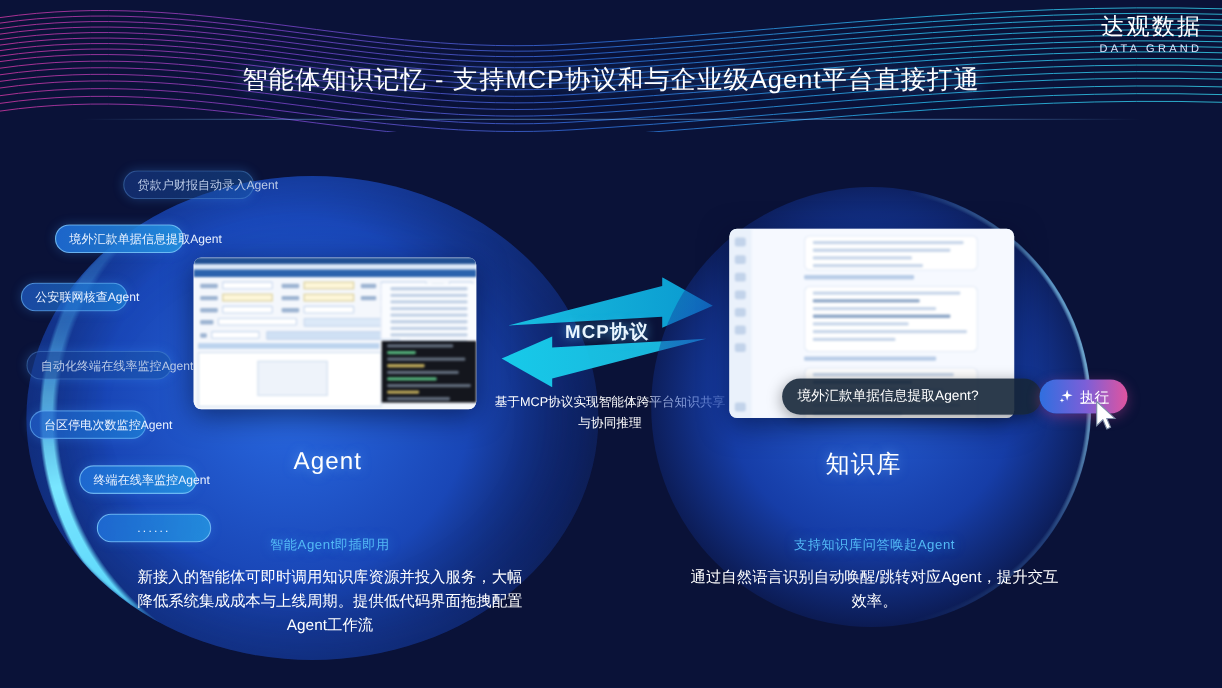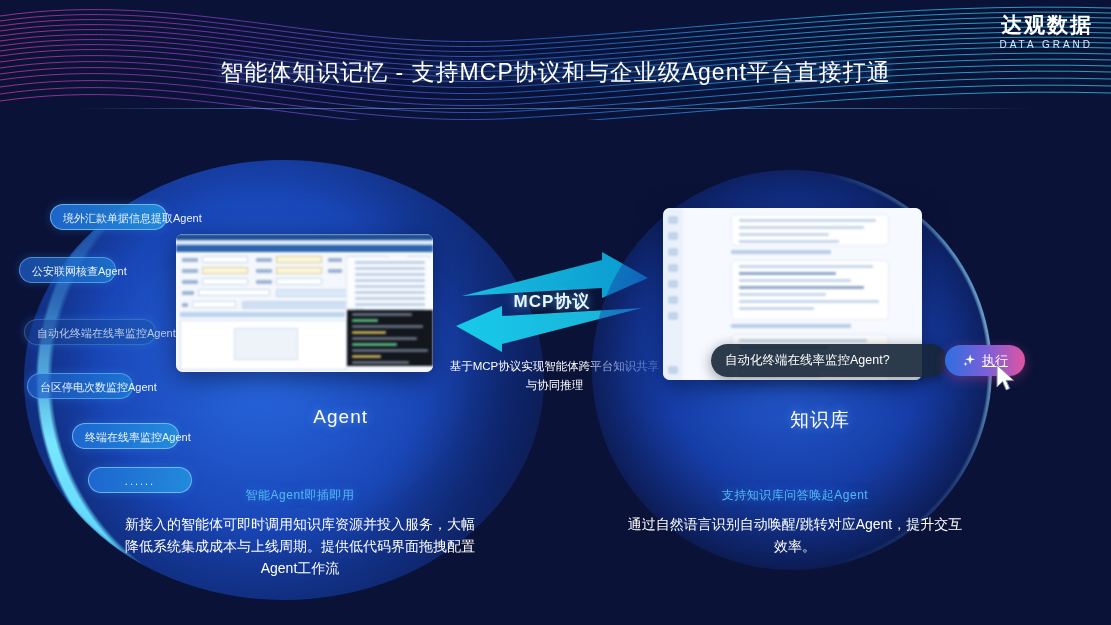--- a/index.html
+++ b/index.html
@@ -26,21 +26,21 @@
     font-size:23px;color:#ffffff;letter-spacing:1px;
     text-shadow:0 0 14px rgba(80,160,255,.55);
     white-space:nowrap;
   }
   .title-rule{
     position:absolute;top:108px;left:74px;width:963px;height:1px;
     background:linear-gradient(90deg,rgba(120,190,255,0) 0%,rgba(120,190,255,.45) 18%,rgba(120,190,255,.45) 82%,rgba(120,190,255,0) 100%);
   }
   
   .logo{position:absolute;top:14px;right:18px;text-align:right;line-height:1;}
-  .logo .cn{font-size:21px;color:#fff;letter-spacing:2px;font-weight:bold;}
+  .logo .cn{font-size:21px;color:#fff;letter-spacing:2px;font-weight:normal;}
   .logo .en{font-size:10px;color:#dfe8ff;letter-spacing:3px;margin-top:5px;margin-left:40px;}
   
   .circle{
     position:absolute;border-radius:50%;
   }
   #circle-agent{
     left:24px;top:160px;width:520px;height:440px;
     background:radial-gradient(circle at 46% 46%, rgba(43,110,235,.95) 0%, rgba(28,80,205,.85) 45%, rgba(15,45,140,.35) 72%, rgba(10,25,80,0) 78%);
     box-shadow:0 0 60px 10px rgba(30,90,220,.25) inset;
   }
@@ -56,21 +56,21 @@
     background:radial-gradient(circle at 50% 48%, rgba(40,100,225,.92) 0%, rgba(25,72,195,.8) 45%, rgba(14,42,130,.32) 73%, rgba(10,25,80,0) 79%);
   }
   #circle-kb .rim{
     position:absolute;inset:0;border-radius:50%;
     background:conic-gradient(from 10deg,rgba(120,200,255,0) 0deg,rgba(140,220,255,.9) 45deg,rgba(160,230,255,1) 75deg,rgba(120,200,255,.3) 115deg,rgba(120,200,255,0) 160deg,rgba(120,200,255,0) 360deg);
     -webkit-mask:radial-gradient(circle,transparent 0 69%,#000 70.5%,#000 73%,transparent 74%);
             mask:radial-gradient(circle,transparent 0 69%,#000 70.5%,#000 73%,transparent 74%);
     filter:blur(1.4px);
   }
   .circle-label{
-    position:absolute;text-align:right;color:#ffffff;font-size:19px;letter-spacing:1px;
+    position:absolute;text-align:center;color:#ffffff;font-size:22px;letter-spacing:1px;
     text-shadow:0 0 10px rgba(120,190,255,.6);
   }
   #label-agent{left:228px;top:406px;width:140px;}
   #label-kb{left:720px;top:407px;width:130px;}
   
   .pill{
     position:absolute;height:26px;line-height:26px;
     border-radius:14px;color:#eaf2ff;font-size:11px;text-align:center;
     padding:0 12px;white-space:nowrap;box-sizing:border-box;
     background:linear-gradient(100deg,rgba(32,92,200,.75) 0%,rgba(28,140,220,.62) 100%);
@@ -274,20 +274,21 @@
             <i class="y" style="width:34%"></i>
           <i style="width:66%"></i>
 
         </div>
       </div>
     </div>
   </div>
 
   <div class="circle-label" id="label-agent">Agent</div>
 
+  <div class="pill dim" style="left:112px;top:155px;width:119px;"><span>贷款户财报自动录入Agent</span></div>
   <div class="pill solid" style="left:50px;top:204px;width:117px;"><span>境外汇款单据信息提取Agent</span></div>
   <div class="pill" style="left:19px;top:257px;width:97px;"><span>公安联网核查Agent</span></div>
   <div class="pill dim" style="left:24px;top:319px;width:132px;"><span>自动化终端在线率监控Agent</span></div>
   <div class="pill" style="left:27px;top:373px;width:106px;"><span>台区停电次数监控Agent</span></div>
   <div class="pill solid" style="left:72px;top:423px;width:107px;"><span>终端在线率监控Agent</span></div>
   <div class="pill solid" style="left:88px;top:467px;width:104px;letter-spacing:2px;"><span>......</span></div>
 
   <svg id="mcp" viewBox="0 0 200 100">
     <defs>
       <linearGradient id="ar" x1="0" y1="0" x2="1" y2="0">
@@ -352,21 +353,21 @@
 
         </div>
 
       </div>
     </div>
   </div>
 
   <div class="circle-label" id="label-kb">知识库</div>
 
   <div id="query">
-    <span>自动化终端在线率监控Agent?</span>
+    <span>境外汇款单据信息提取Agent?</span>
   </div>
   <div id="exec-btn">
     <svg width="15" height="15" viewBox="0 0 24 24" fill="#ffffff">
       <path d="M13 2 L14.8 8.2 L21 10 L14.8 11.8 L13 18 L11.2 11.8 L5 10 L11.2 8.2 Z"></path>
       <path d="M5.5 14 L6.3 16.7 L9 17.5 L6.3 18.3 L5.5 21 L4.7 18.3 L2 17.5 L4.7 16.7 Z"></path>
     </svg>
     <span>执行</span>
   </div>
   <svg id="cursor" viewBox="0 0 22 28">
     <path d="M2,1 L2,23 L7.6,17.6 L11.2,26 L14.6,24.4 L11.2,16.4 L18.6,16.4 Z" fill="#ffffff" stroke="#7a8aa5" stroke-width="1"></path>

